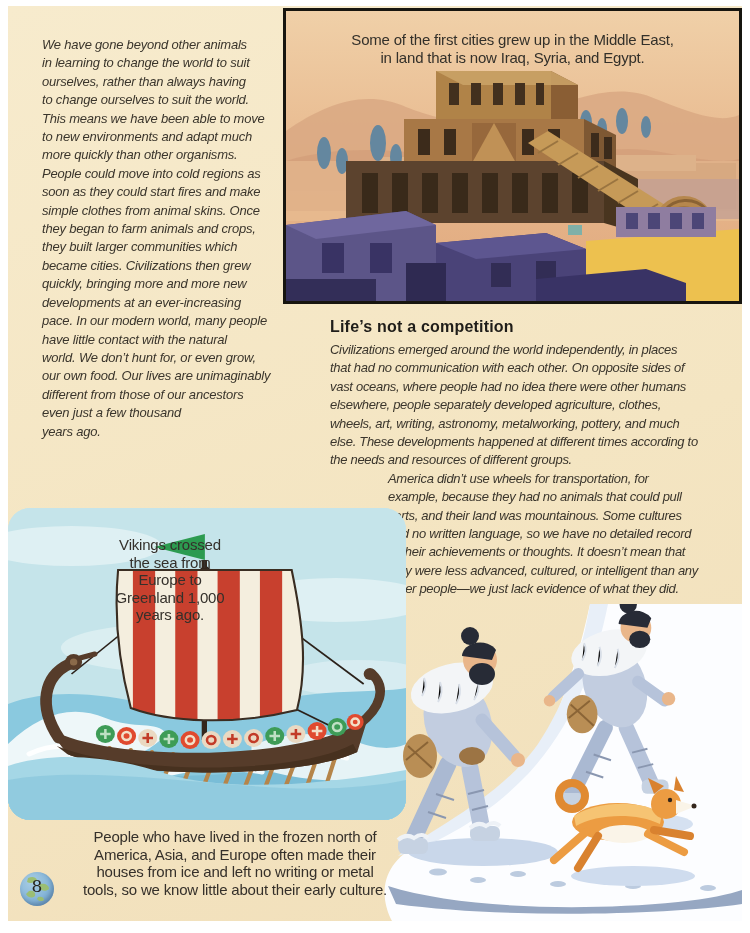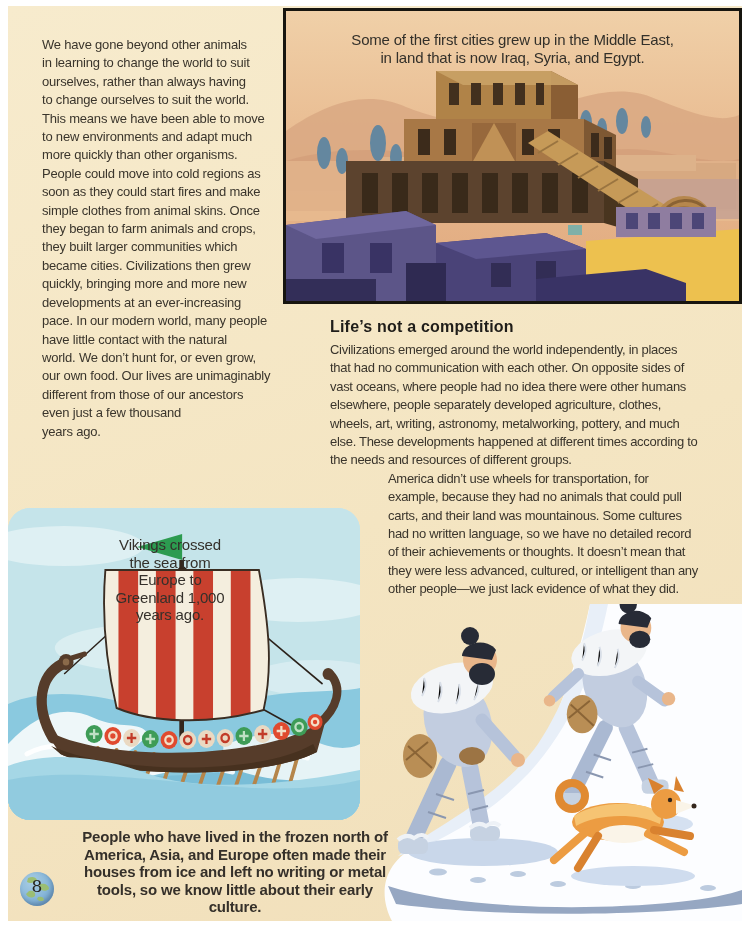--- a/index.html
+++ b/index.html
@@ -13,49 +13,50 @@
     background:linear-gradient(160deg,#f7ebcd 0%,#f4e5c2 55%,#f1dfba 100%);
   }
   
   .heading{
     font-weight:bold;font-size:16px;color:#1f1d19;letter-spacing:.2px;
     margin:0 0 5px 0;
   }
   .body-text{
     font-size:13px;line-height:18.4px;color:#3a352c;letter-spacing:-.2px;
     white-space:nowrap;
+    font-style:italic;
   }
   .left-col{position:absolute;left:34px;top:30px;width:252px;}
   .right-col{position:absolute;left:322px;top:312px;width:418px;}
   .right-col .body-text{letter-spacing:-.3px;}
   .para2-first{margin-top:0;text-indent:15px;}
   .para2-rest{margin-left:58px;}
   .caption{
     font-size:15px;line-height:17.5px;color:#35302a;letter-spacing:-.2px;
     text-align:center;
   }
   
   .zig-panel{
     position:absolute;left:275px;top:2px;width:459px;height:296px;
     border:3px solid #17150f;box-sizing:border-box;overflow:hidden;background:#e9bf97;
   }
   .zig-panel svg{display:block;width:100%;height:100%;}
   .zig-caption{position:absolute;left:0;top:20px;width:100%;color:#33302a;}
   
   .viking-panel{
-    position:absolute;left:0px;top:502px;width:352px;height:312px;
+    position:absolute;left:0px;top:502px;width:398px;height:312px;
     border-radius:22px;overflow:hidden;background:#c5e4ea;
   }
   .viking-panel svg{display:block;width:100%;height:100%;}
   .viking-caption{position:absolute;left:62px;top:28px;width:200px;color:#34302b;}
   
   .snow-illo{position:absolute;left:370px;top:598px;width:364px;height:317px;}
   .snow-illo svg{display:block;width:100%;height:100%;}
   
-  .bottom-caption{position:absolute;left:62px;top:822px;width:330px;font-weight:bold;}
+  .bottom-caption{position:absolute;left:62px;top:822px;width:330px;}
   
   .globe{
     position:absolute;left:12px;top:866px;width:34px;height:34px;border-radius:50%;
     background:radial-gradient(circle at 35% 30%,#a9cde4 0%,#85b5d8 55%,#6f9ec4 100%);
     box-shadow:inset -2px -3px 4px rgba(40,70,110,.35);
   }
   .globe svg{position:absolute;left:0;top:0;width:100%;height:100%;}
   .globe .num{
     position:absolute;left:0;top:4px;width:100%;text-align:center;
     font-family:"DejaVu Serif","Liberation Serif",serif;

